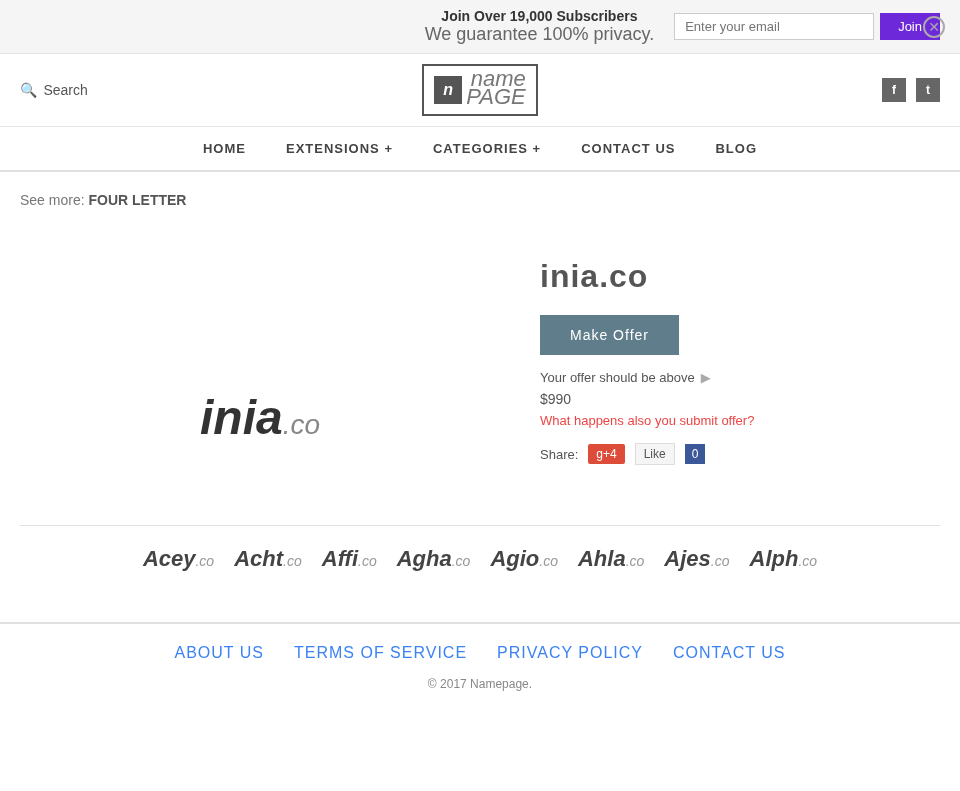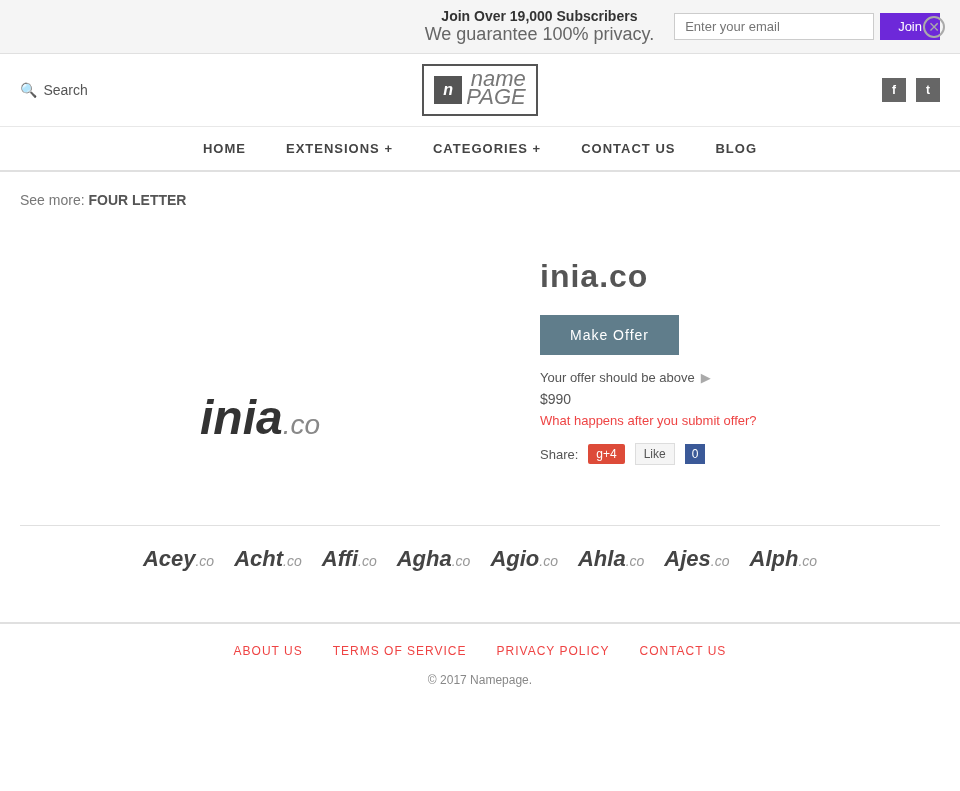--- a/index.html
+++ b/index.html
@@ -253,22 +253,22 @@
       text-align: center;
     }
     .footer-links {
       display: flex;
       justify-content: center;
       gap: 30px;
       margin-bottom: 15px;
     }
     .footer-links a {
       text-decoration: none;
-      color: #ef4444;
-      font-size: 12px;
+      color: #3b82f6;
+      font-size: 16px;
       letter-spacing: 1px;
     }
     .footer-copy {
       font-size: 12px;
       color: #888;
     }
     .footer-copy a { color: #888; text-decoration: none; }
   </style>
 </head>
 <body>
@@ -331,21 +331,21 @@
     </div>
 
     <div class="domain-info">
       <div class="domain-title">inia.co</div>
       <button class="make-offer-btn">Make Offer</button>
       <div class="offer-info">
         <span>Your offer should be above</span>
         <span class="arrow-icon">▶</span>
       </div>
       <div class="offer-price">$990</div>
-      <div class="offer-question">What happens after you submit offer?</div>
+      <div class="offer-question">What happens also you submit offer?</div>
       <div class="share-area">
         <span>Share:</span>
         <span class="g-plus">g+4</span>
         <span class="fb-like">
           <span>Like</span>
         </span>
         <span class="fb-count">0</span>
       </div>
     </div>
   </div>

